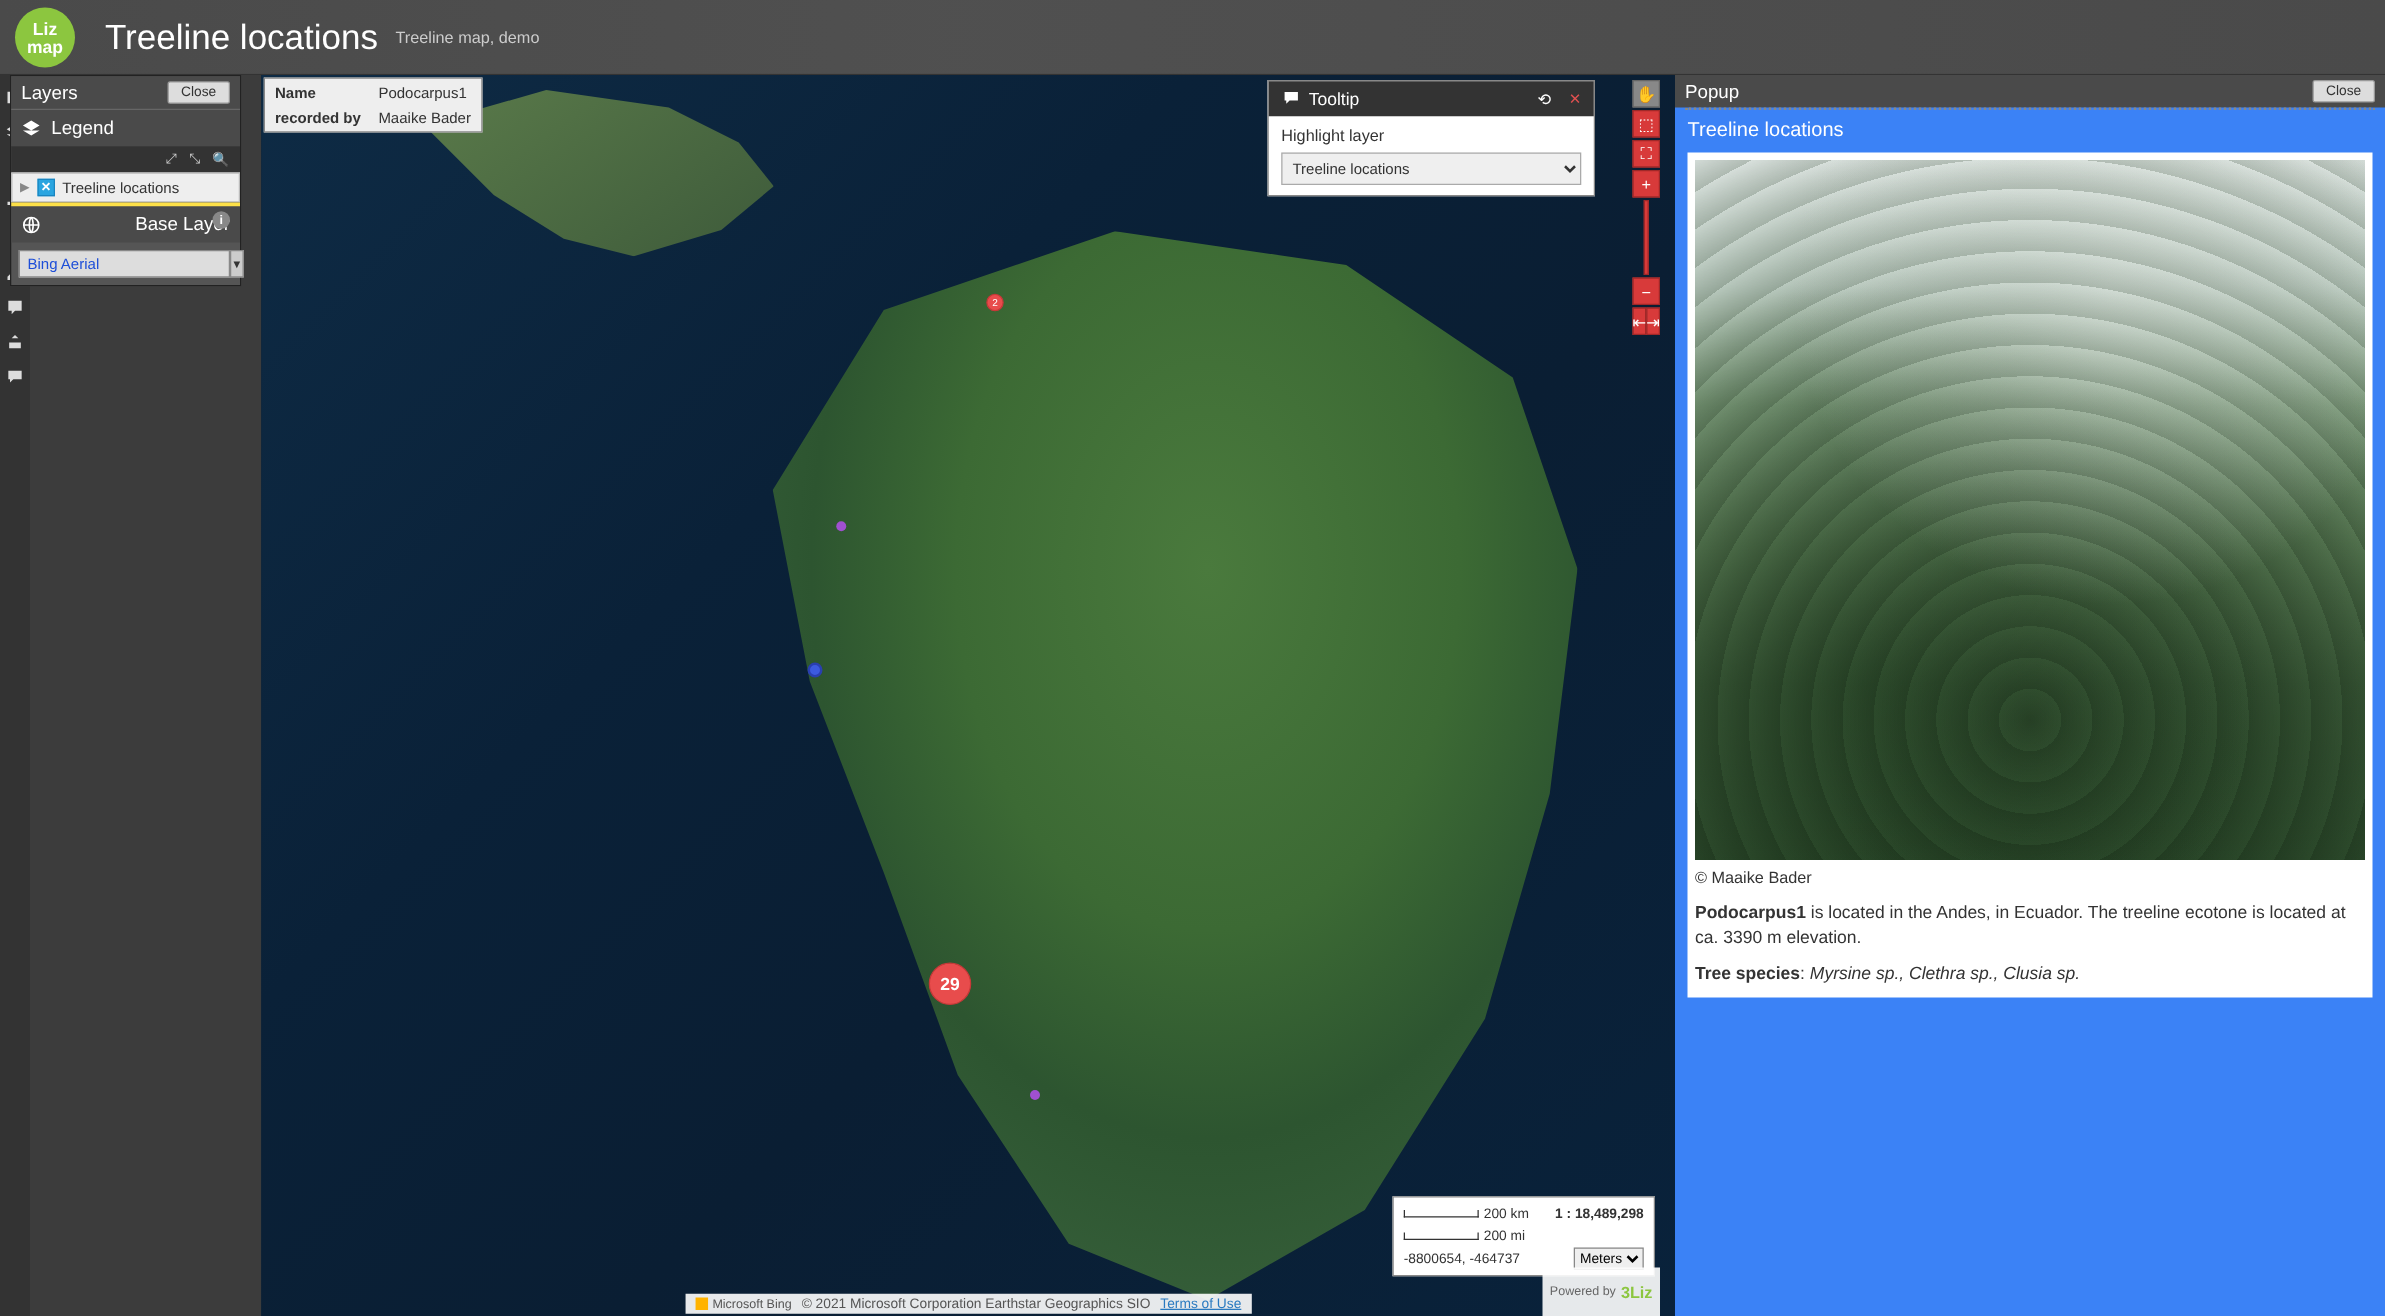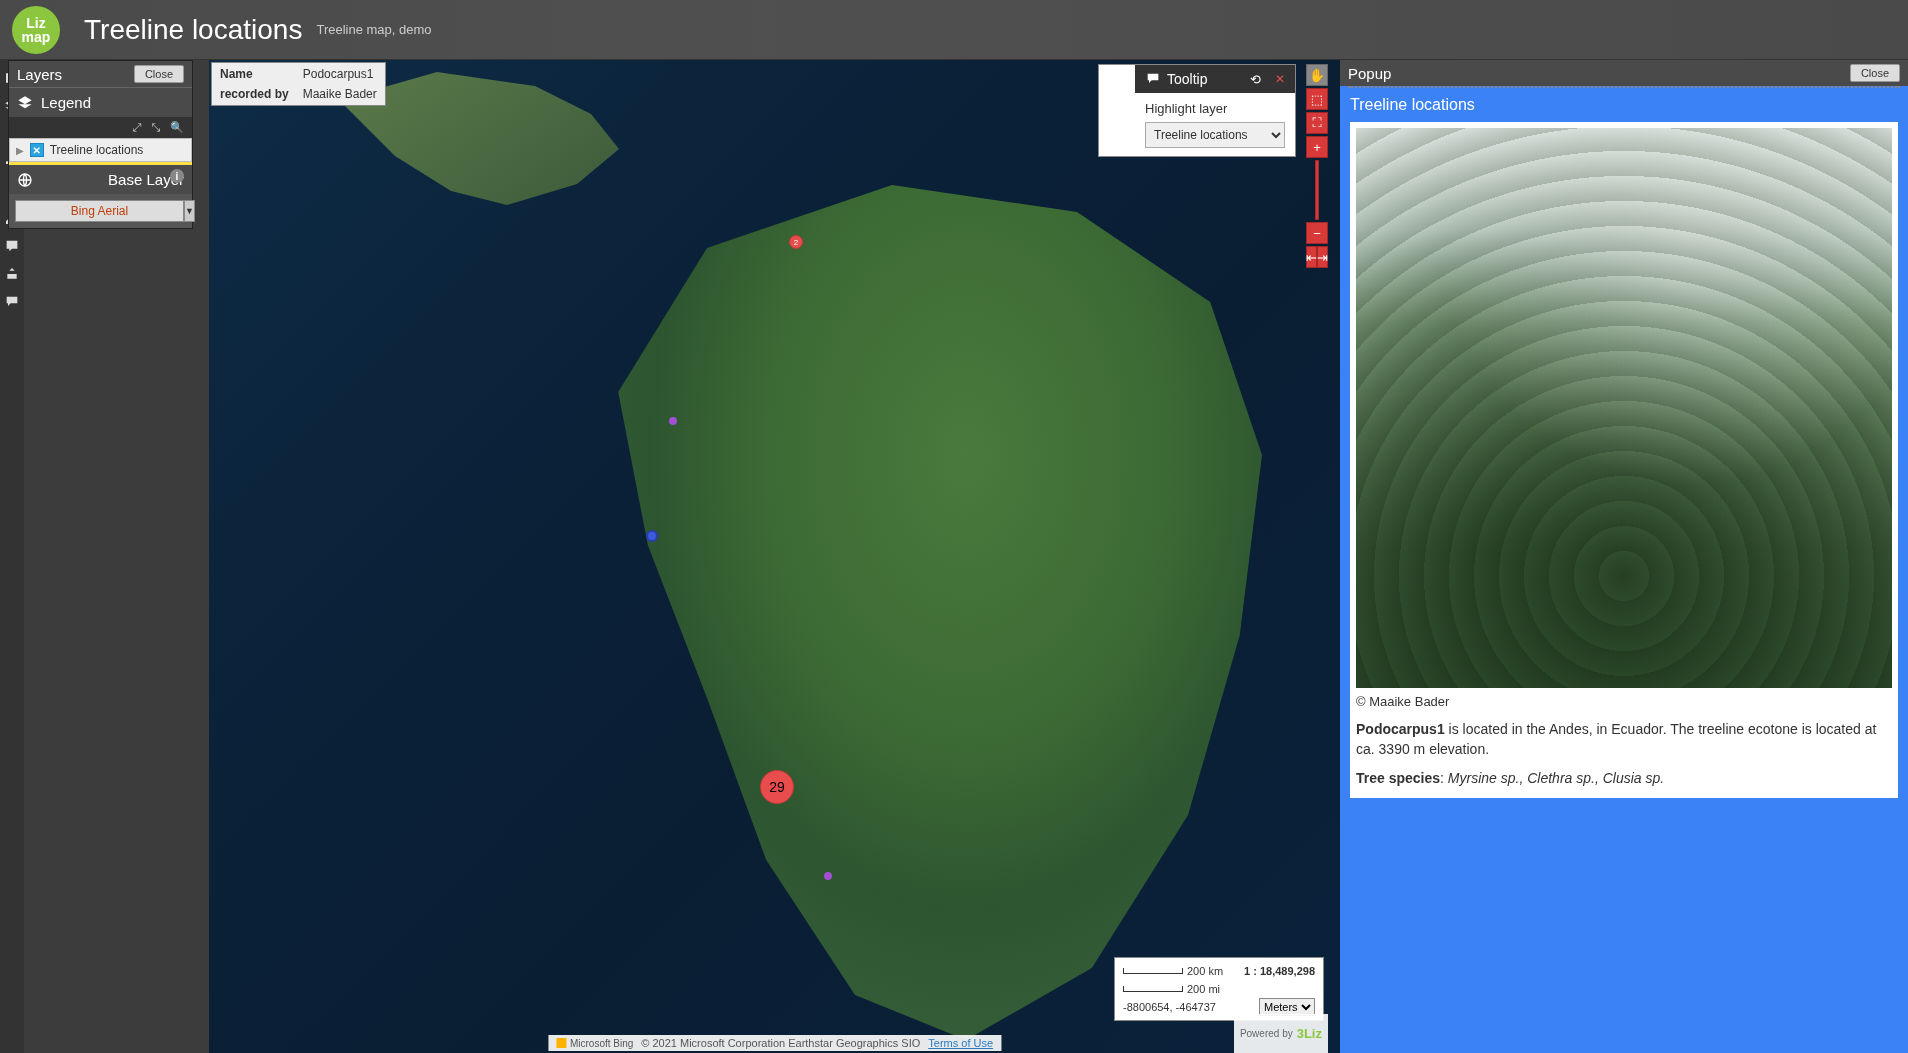--- a/index.html
+++ b/index.html
@@ -30,43 +30,43 @@
 .panel-head span { font-size:15px; }
 .close-btn { background:#ddd; color:#333; border:1px solid #999; font-size:11px; padding:2px 10px; border-radius:2px; cursor:pointer;}
 .legend-row { display:flex; align-items:center; gap:8px; padding:6px 8px; background:#4a4a4a; border-top:1px solid #666; font-size:15px;}
 .mini-icons { display:flex; justify-content:flex-end; gap:10px; padding:4px 8px; background:#333; font-size:11px; color:#ccc;}
 .layer-item { display:flex; align-items:center; gap:6px; background:#eee; color:#333; padding:4px 6px; font-size:12px; border:1px solid #bbb;}
 .layer-item .tri { color:#888; font-size:10px;}
 .layer-item .chk { width:14px;height:14px;background:#2aa5e0;border:1px solid #1a85c0;display:flex;align-items:center;justify-content:center;color:#fff;font-size:10px;font-weight:bold;}
 .baselayer-row { display:flex; align-items:center; gap:8px; padding:6px 8px; background:#4a4a4a; border-top:3px solid #fde047; font-size:15px; position:relative;justify-content:space-between;}
 .baselayer-row .info { position:absolute; right:8px; top:4px; width:14px;height:14px;border-radius:50%;background:#888;font-size:10px;display:flex;align-items:center;justify-content:center;font-weight:bold;}
 .dropdown { display:flex; margin:6px; }
-.dropdown input { flex:1; background:#ddd; border:1px solid #888; height:22px; padding:0 6px; font-size:12px; color:#c2410c;text-align:center;}
+.dropdown input { flex:1; background:#ddd; border:1px solid #888; height:22px; padding:0 6px; font-size:12px; color:#1d4ed8;}
 .dropdown .dd-btn { width:18px; border:1px solid #888; background:#ccc; display:flex;align-items:center;justify-content:center;font-size:9px;color:#333;}
 
 
 .map { position:absolute; left:209px; top:60px; width:1131px; height:993px; background:#0a1f33; overflow:hidden;}
 .ocean { position:absolute; inset:0; background:linear-gradient(135deg,#0e2b45 0%,#0a2138 35%,#0a1e33 60%,#09223b 100%);}
 .land { position:absolute; background:#2d5a2f; }
 .land.sa { left:350px; top:80px; width:740px; height:900px; background:radial-gradient(ellipse at 55% 35%,#4a7a3d 0%,#3c6a34 35%,#2d5530 55%,#365f3a 75%,#4a6b4a 100%); clip-path:polygon(20% 12%, 45% 5%, 70% 8%, 88% 18%, 95% 35%, 92% 55%, 85% 75%, 72% 92%, 55% 100%, 40% 95%, 28% 80%, 20% 62%, 12% 45%, 8% 28%);}
 .land.ca { left:130px; top:12px; width:280px; height:140px; background:linear-gradient(145deg,#5a7a4a,#3d5a3a); clip-path:polygon(0% 20%, 35% 0%, 70% 10%, 90% 30%, 100% 55%, 85% 80%, 60% 95%, 40% 85%, 20% 60%);}
 .marker { position:absolute; border-radius:50%; }
-.marker.red-lg { width:34px;height:34px;background:#e84c4c;color:#000000;display:flex;align-items:center;justify-content:center;font-size:14px; left:551px; top:710px; border:1px solid #c73838;}
+.marker.red-lg { width:34px;height:34px;background:#e84c4c;color:#ffffff;display:flex;align-items:center;justify-content:center;font-size:14px; left:534px; top:710px; border:1px solid #c73838;font-weight:bold;}
 .marker.red-sm { width:14px;height:14px;background:#e84c4c;border:1px solid #c73838; left:580px;top:175px;display:flex;align-items:center;justify-content:center;font-size:8px;color:#fff;}
 .marker.blue { width:12px;height:12px;background:#3c5ae0;border:2px solid #2a3fb0;left:437px;top:470px;}
 .marker.violet1{width:8px;height:8px;background:#a050d0;left:460px;top:357px;}
 .marker.violet2{width:8px;height:8px;background:#a050d0;left:615px;top:812px;}
 
 
 .info-box { position:absolute; left:2px; top:2px; background:#eee; color:#333; font-size:12px; border:1px solid #888;}
 .info-box table td { padding:2px 6px;}
 .info-box table td:first-child { font-weight:bold;}
 
 
-.tooltip-panel { position:absolute; right:44px; top:4px; width:198px; background:#fff; border:1px solid #888; color:#333;padding-left:36px;}
+.tooltip-panel { position:absolute; right:64px; top:4px; width:262px; background:#fff; border:1px solid #888; color:#333;}
 .tooltip-head { background:#333; color:#fff; display:flex; align-items:center; padding:6px 10px; font-size:14px; gap:6px;}
 .tooltip-head .sp{flex:1;}
 .tooltip-head .x{color:#e05050;font-size:12px;cursor:pointer;margin-left:8px;}
 .tooltip-head .rf{font-size:13px;cursor:pointer;}
 .tooltip-body { padding:8px 10px;}
 .tooltip-body .lbl{font-size:13px;margin-bottom:6px;}
 .tooltip-body select{width:100%;height:26px;border:1px solid #aaa;font-size:12px;padding:0 4px;color:#333;}
 
 
 .zoombar { position:absolute; right:12px; top:4px; width:22px; display:flex; flex-direction:column; gap:2px;}

